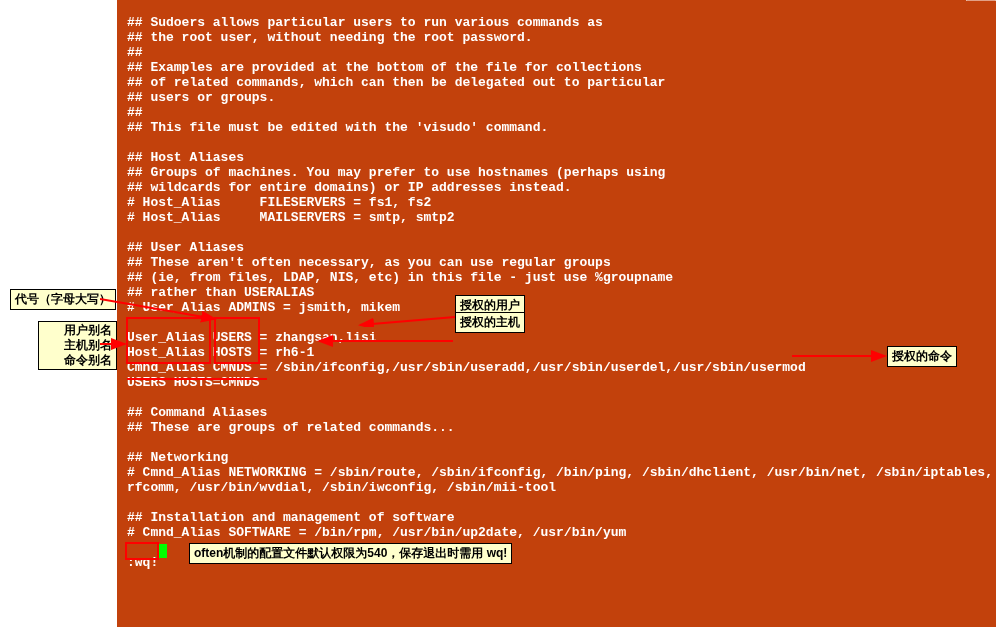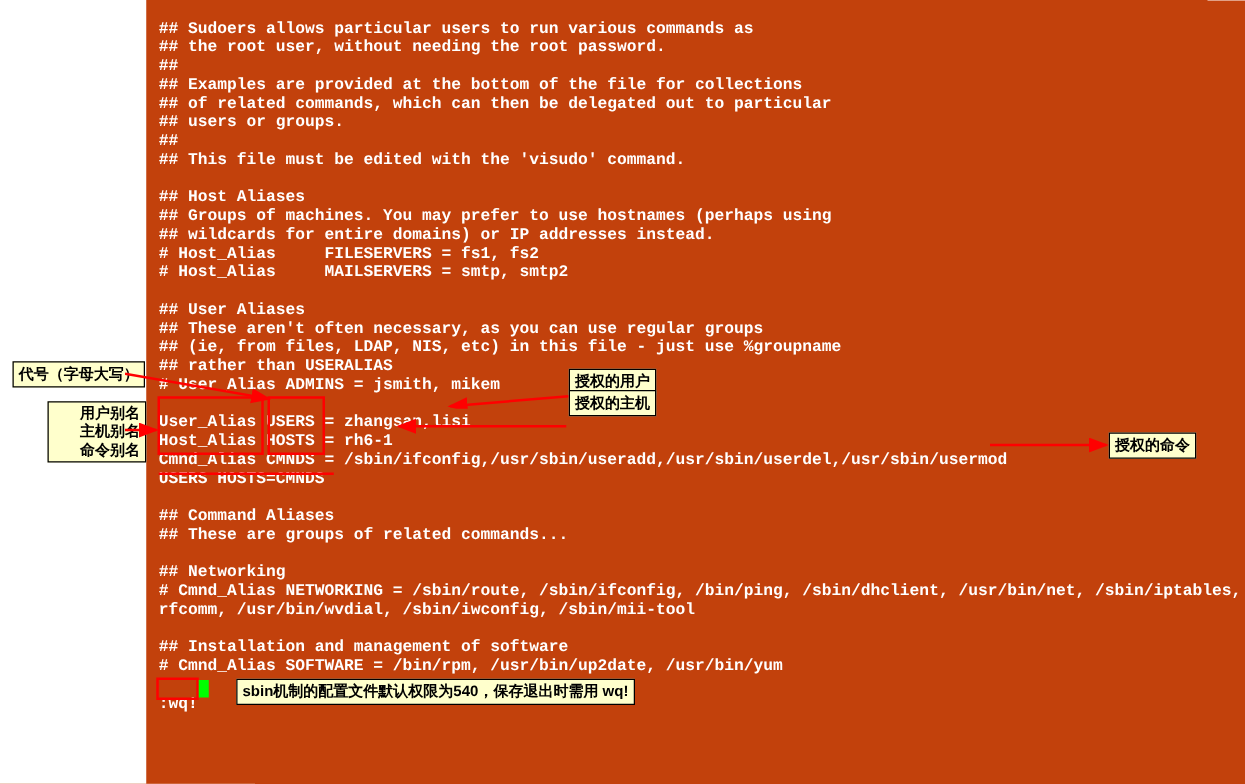--- a/index.html
+++ b/index.html
@@ -128,14 +128,14 @@
 <svg class="arrow-svg" style="left: 790px; top: 350px; width: 100px; height: 12px;">
     <line x1="2" y1="6" x2="95" y2="6" stroke="#ff0000" stroke-width="2" marker-end="url(#arrRed)"></line>
   </svg>
 
 <div class="underline-red" style="left: 127px; top: 378px; width: 140px;"></div>
 
 <div class="wq-box" style="left: 125px; top: 542px; width: 34px; height: 18px;"></div>
 <div class="cursor-block" style="left: 159px; top: 544px;"></div>
 
 <div class="annotation" style="left: 189px; top: 543px;">
-  <span>sbin</span><span>机制的配置文件默认权限为</span><span>540</span><span>，保存退出时需用 </span><span>wq!</span>
+  <span>often</span><span>机制的配置文件默认权限为</span><span>540</span><span>，保存退出时需用 </span><span>wq!</span>
 </div>
 
 </body></html>

